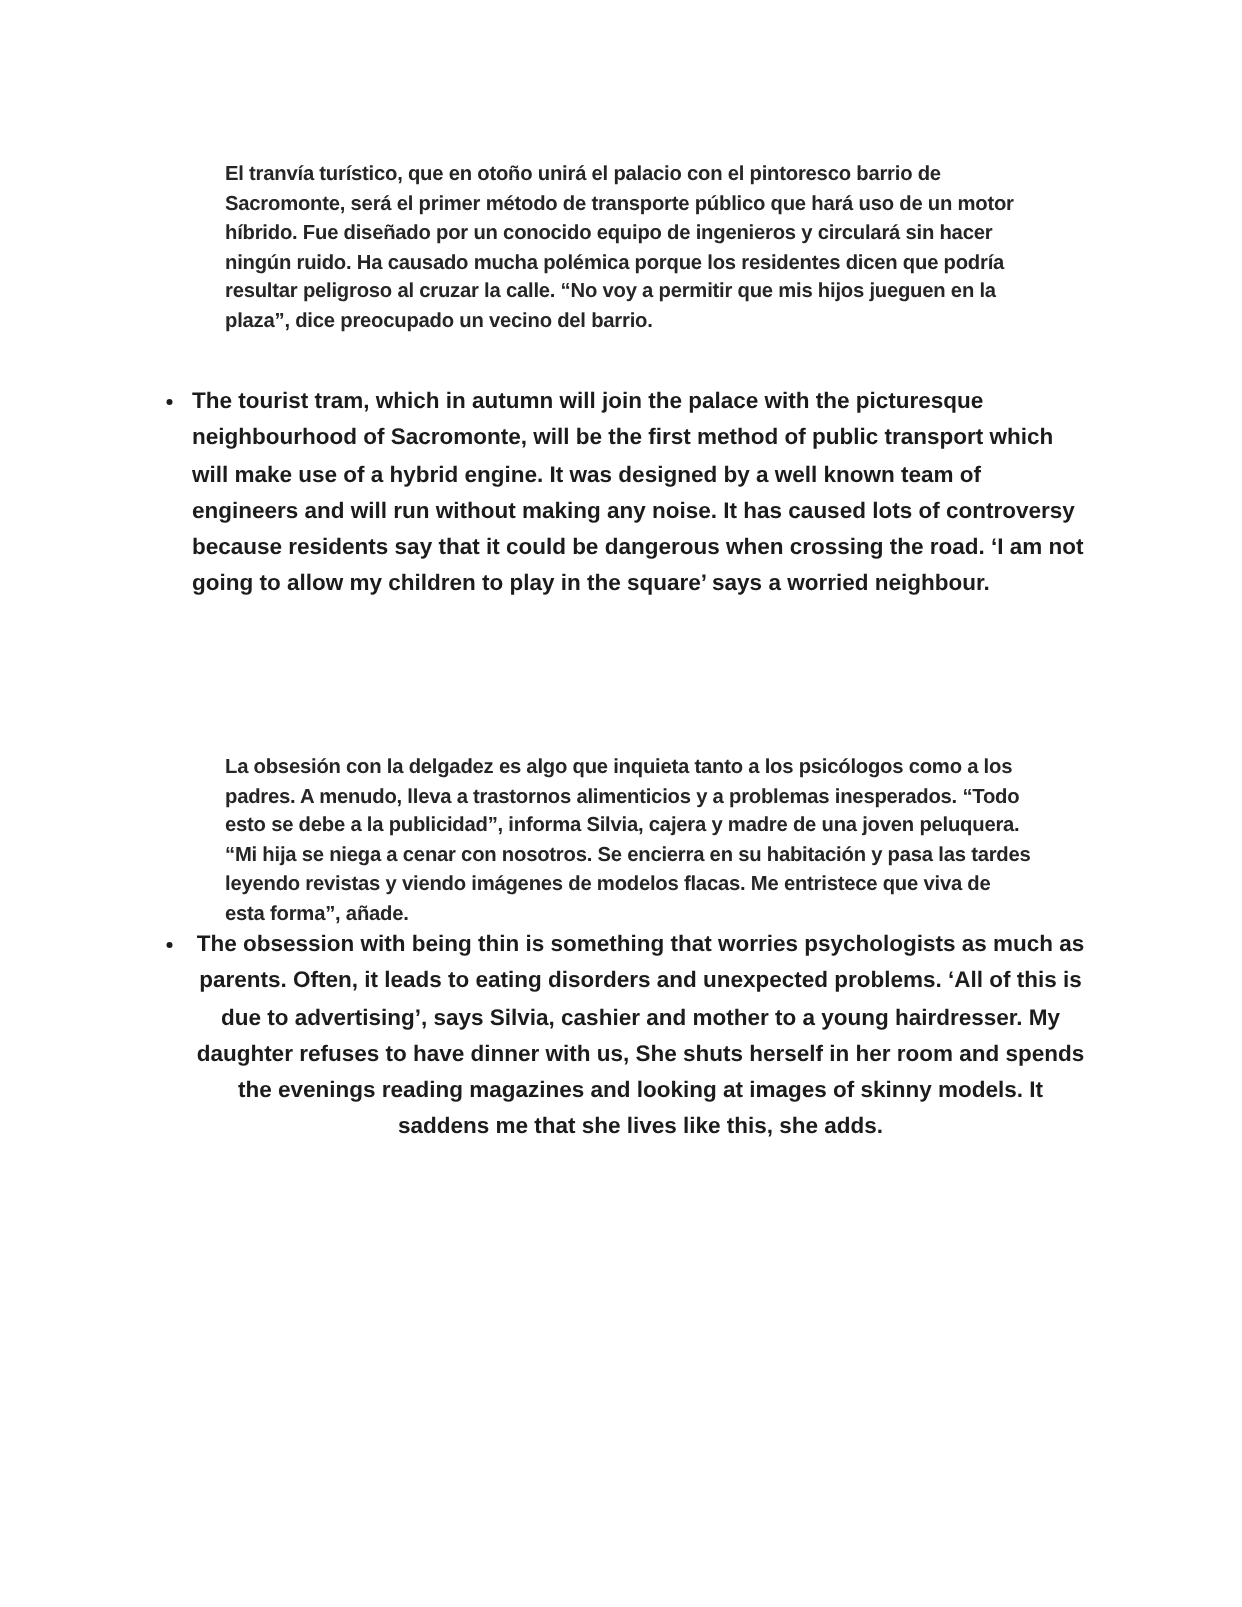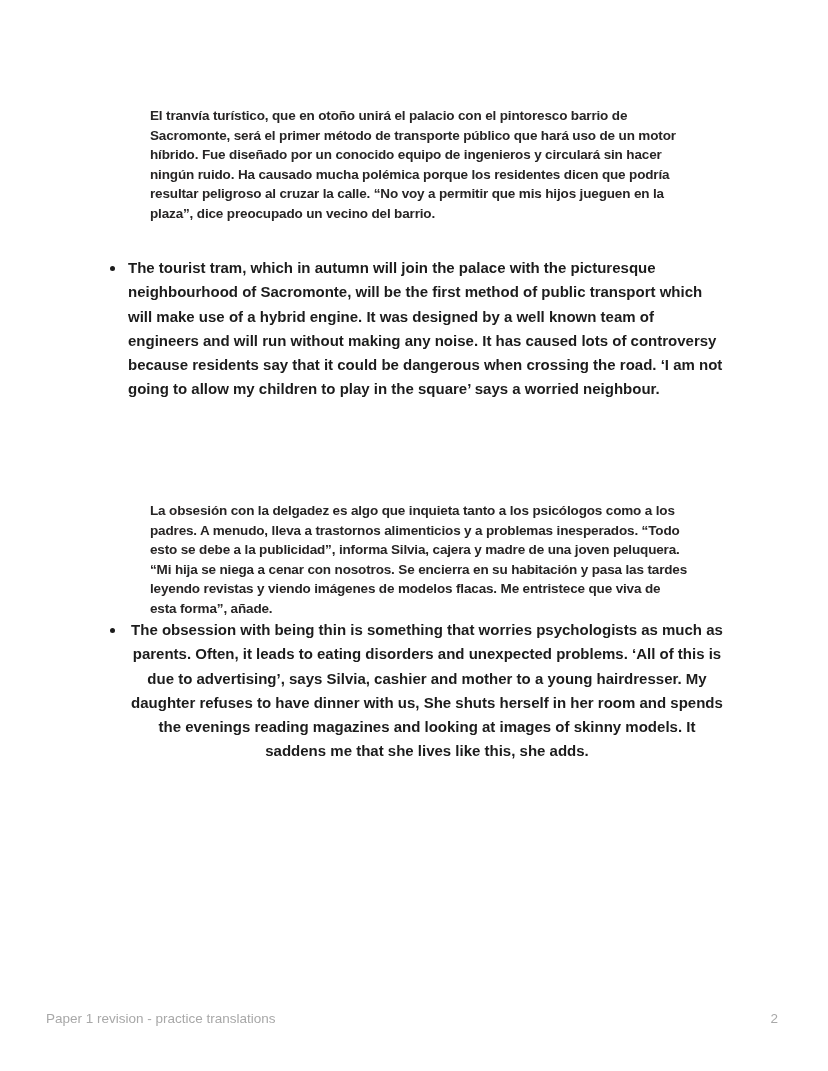--- a/index.html
+++ b/index.html
@@ -87,18 +87,14 @@
   </div>
 
   <div class="spanish-block spanish-2">La obsesión con la delgadez es algo que inquieta tanto a los psicólogos como a los padres. A menudo, lleva a trastornos alimenticios y a problemas inesperados. “Todo esto se debe a la publicidad”, informa Silvia, cajera y madre de una joven peluquera. “Mi hija se niega a cenar con nosotros. Se encierra en su habitación y pasa las tardes leyendo revistas y viendo imágenes de modelos flacas. Me entristece que viva de esta forma”, añade.</div>
 
   <div class="english-block english-2">
     <ul>
       <li>The obsession with being thin is something that worries psychologists as much as parents. Often, it leads to eating disorders and unexpected problems. ‘All of this is due to advertising’, says Silvia, cashier and mother to a young hairdresser. My daughter refuses to have dinner with us, She shuts herself in her room and spends the evenings reading magazines and looking at images of skinny models. It saddens me that she lives like this, she adds.</li>
     </ul>
   </div>
 
-  <div class="footer">
-    <div class="footer-title">Paper 1 revision - practice translations</div>
-    <div class="footer-page-number">2</div>
-  </div>
 
 </div>
 
 </body></html>

